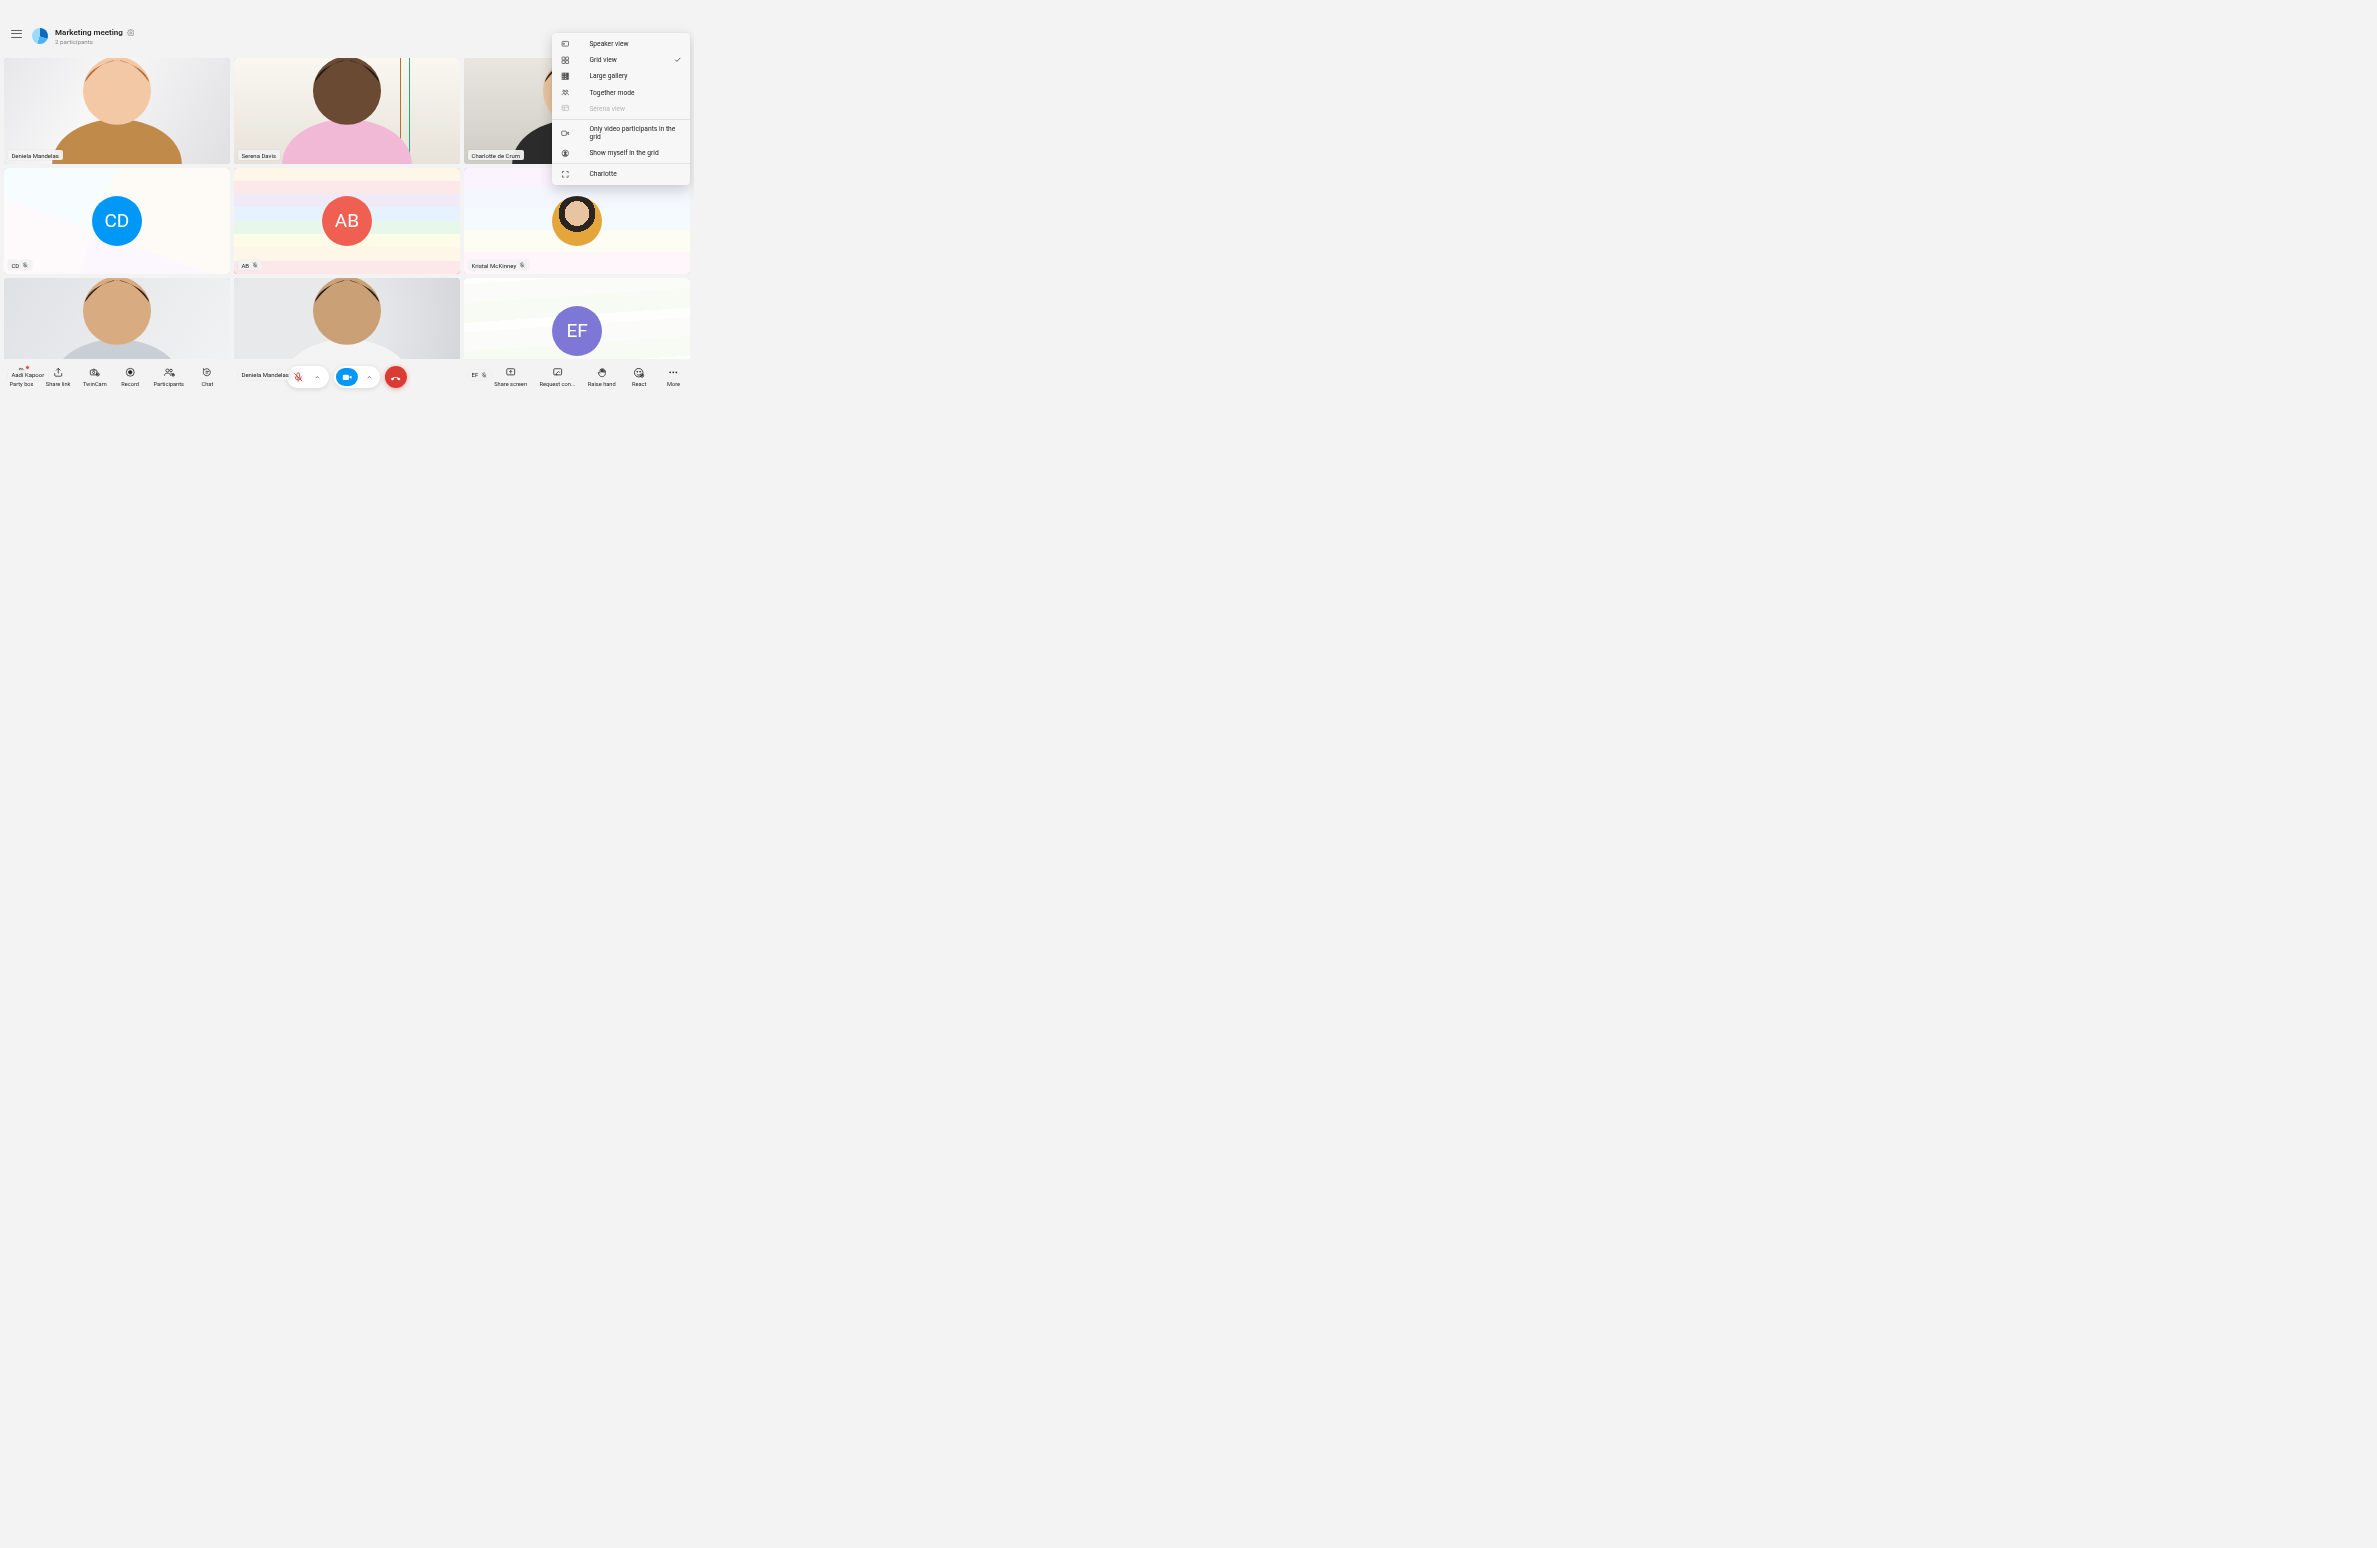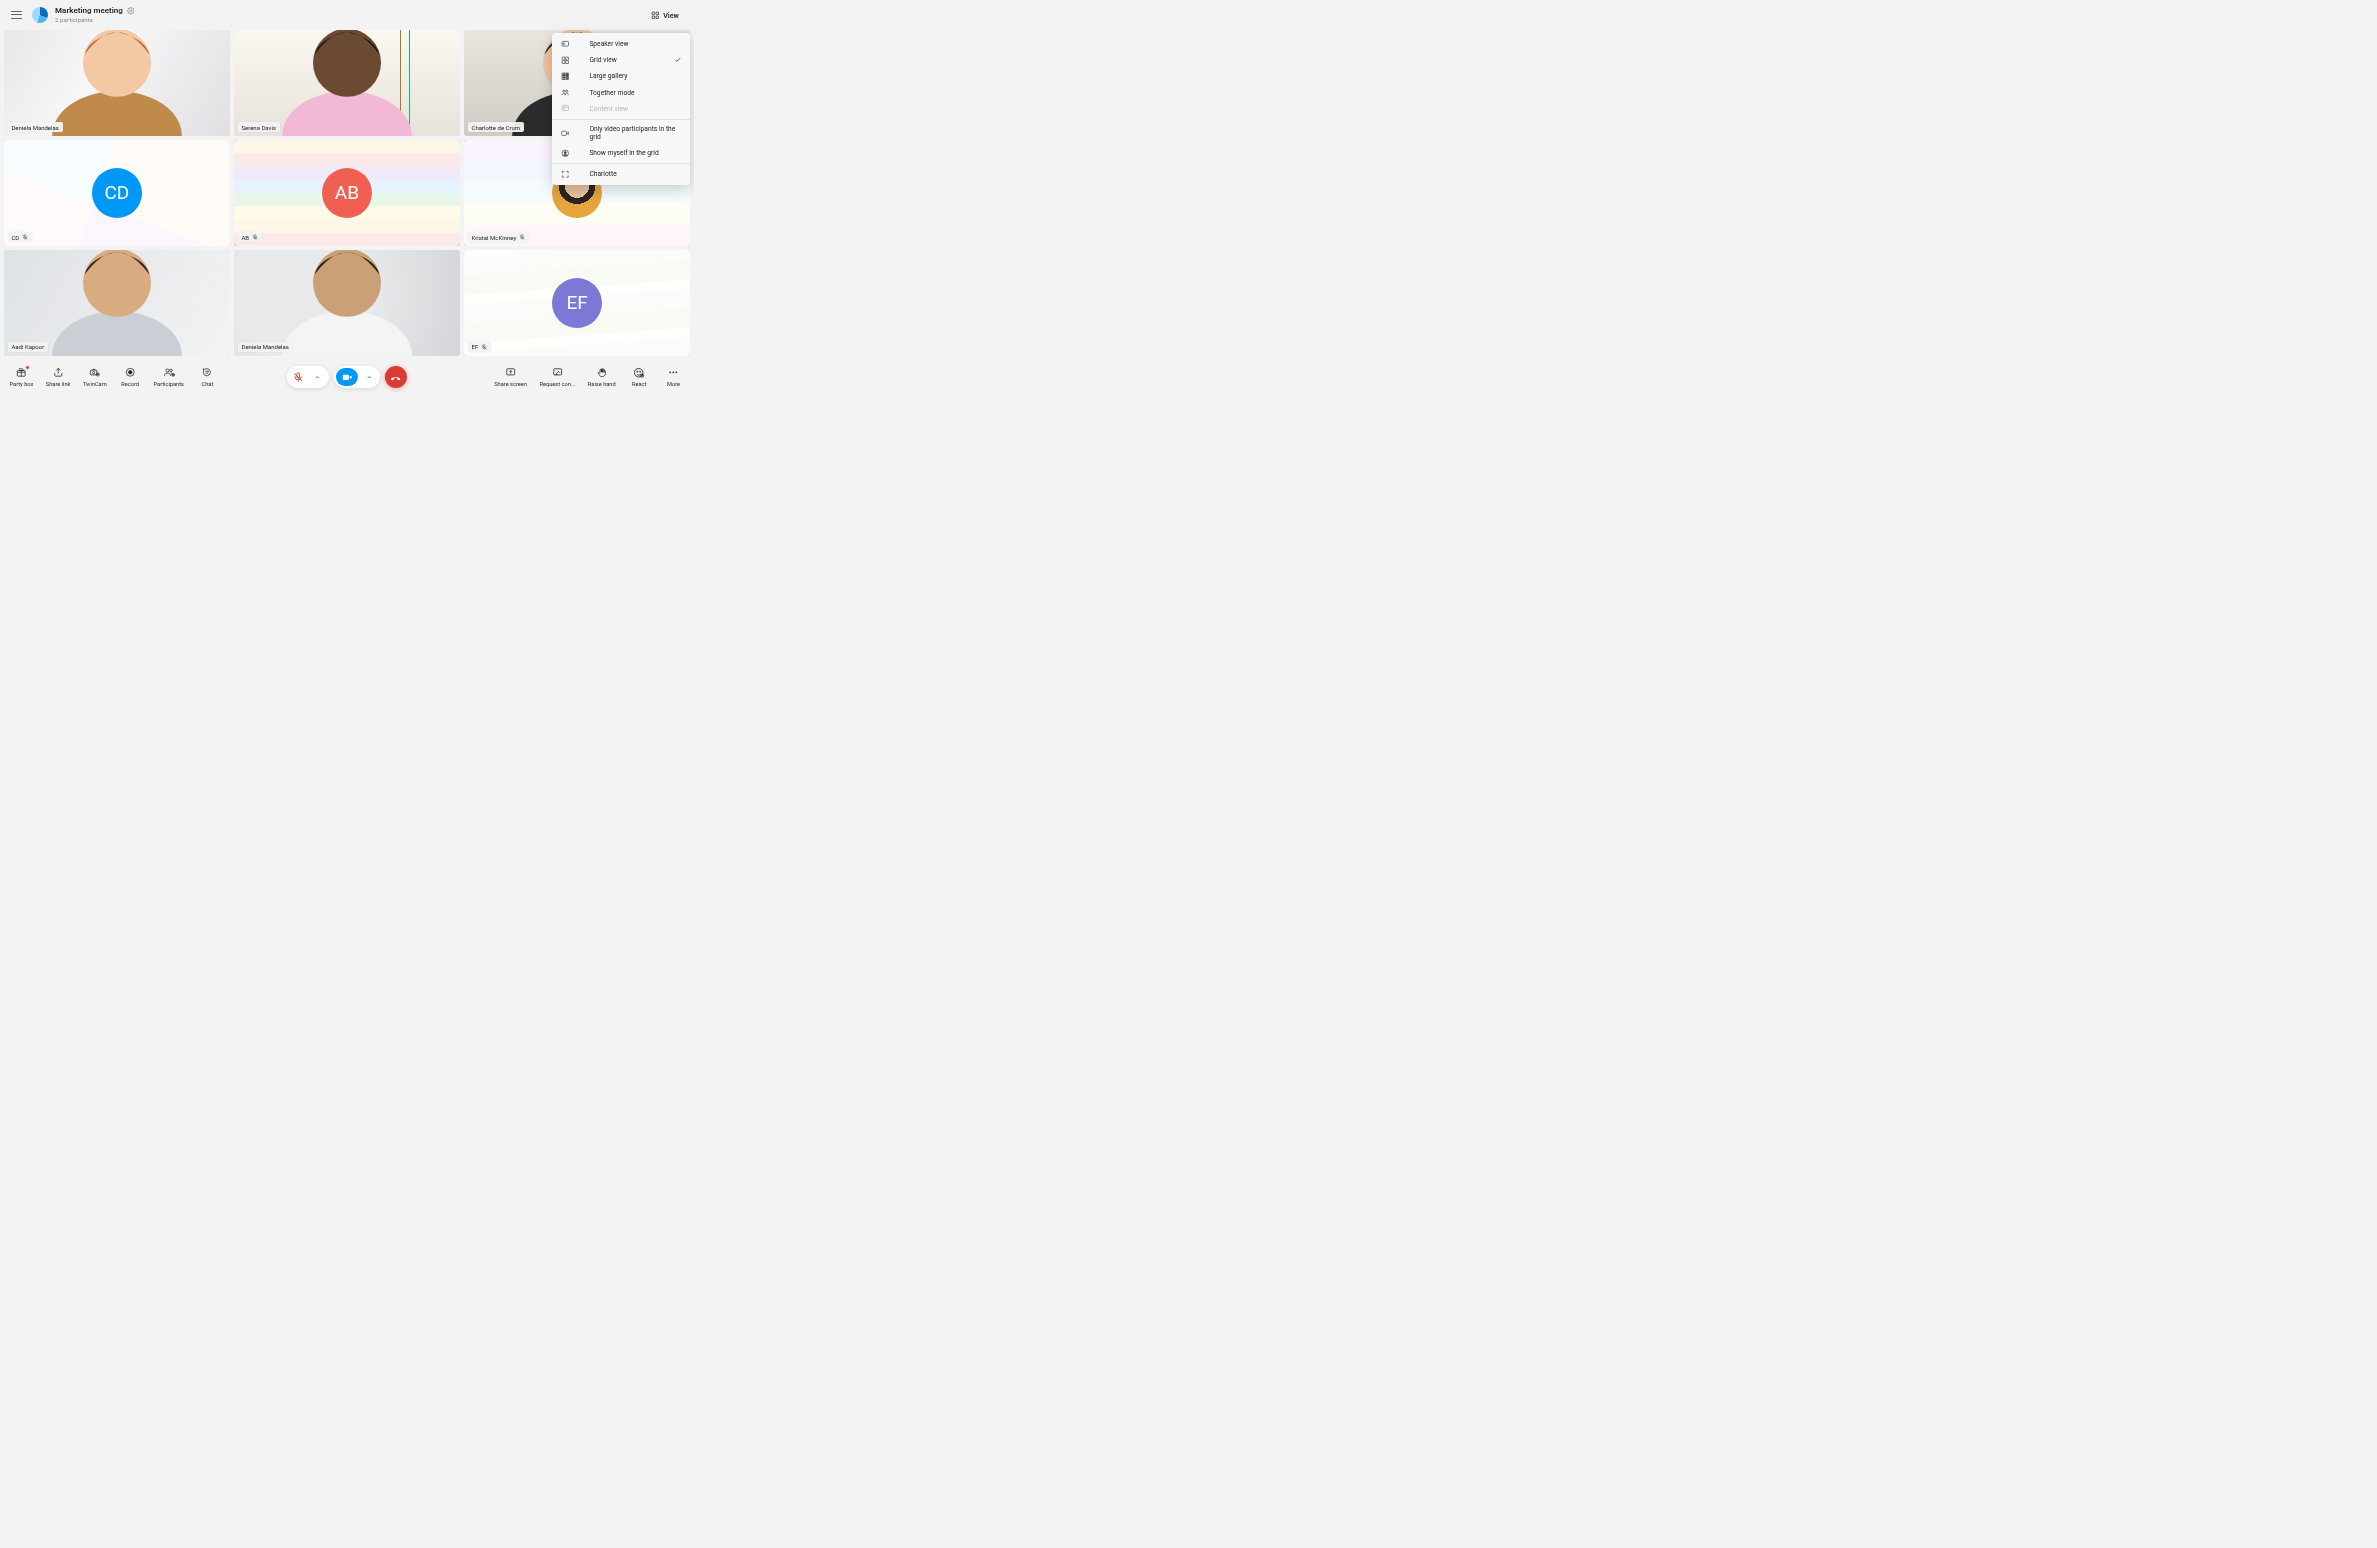--- a/index.html
+++ b/index.html
@@ -22,23 +22,23 @@
     color: var(--text);
     width: 694px;
     height: 394px;
     overflow: hidden;
     position: relative;
   }
 
   
   .topbar {
     display:flex;
-    align-items:center;
     height:30px;
     padding:0 10.5px;
+    margin-top:28px;
   }
   .ham { width:11.4px; height:11.4px; display:flex; flex-direction:column; justify-content:center; gap:2.4px; cursor:pointer;}
   .ham span{height:1px;background:#616161;border-radius:0.5px;}
   .logo {
     width:16px;height:16px;border-radius:50%;
     background:
       conic-gradient(#0a6cbf 0deg 110deg, #46b4f7 110deg 200deg, #9cd9fc 200deg 360deg);
     margin-left:10.5px;
   }
   .title-block{margin-left:6.7px;}
@@ -391,21 +391,21 @@
     <span>Together mode</span>
   </div>
     <div class="menu-item disabled">
     <span class="ico">
         <svg width="8.6" height="8.6" viewBox="0 0 24 24" fill="none" stroke="currentColor" stroke-width="2">
           <rect x="3" y="4" width="18" height="14" rx="2"></rect>
           <line x1="3" y1="9" x2="21" y2="9"></line>
           <line x1="9" y1="9" x2="9" y2="18"></line>
         </svg>
       </span>
-    <span>Content view</span>
+    <span>Serena view</span>
   </div>
     <hr>
     <div class="menu-item">
     <span class="ico">
         <svg width="8.6" height="8.6" viewBox="0 0 24 24" fill="none" stroke="currentColor" stroke-width="2">
           <rect x="2" y="6" width="13" height="12" rx="2"></rect>
           <path d="M22 8.5v7L17 13v-2l5-2.5z"></path>
         </svg>
       </span>
     <span>Only video participants in the grid</span>

